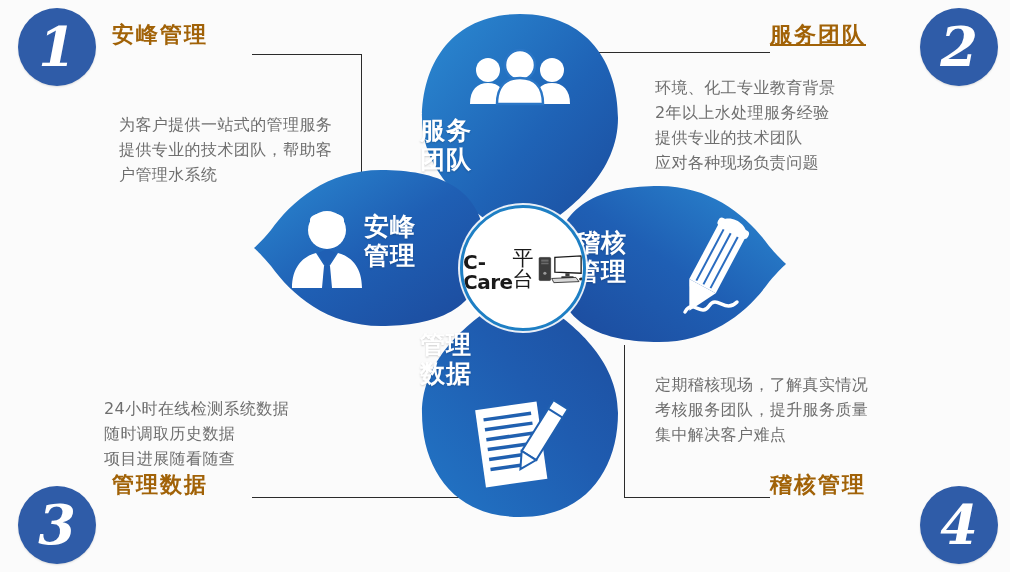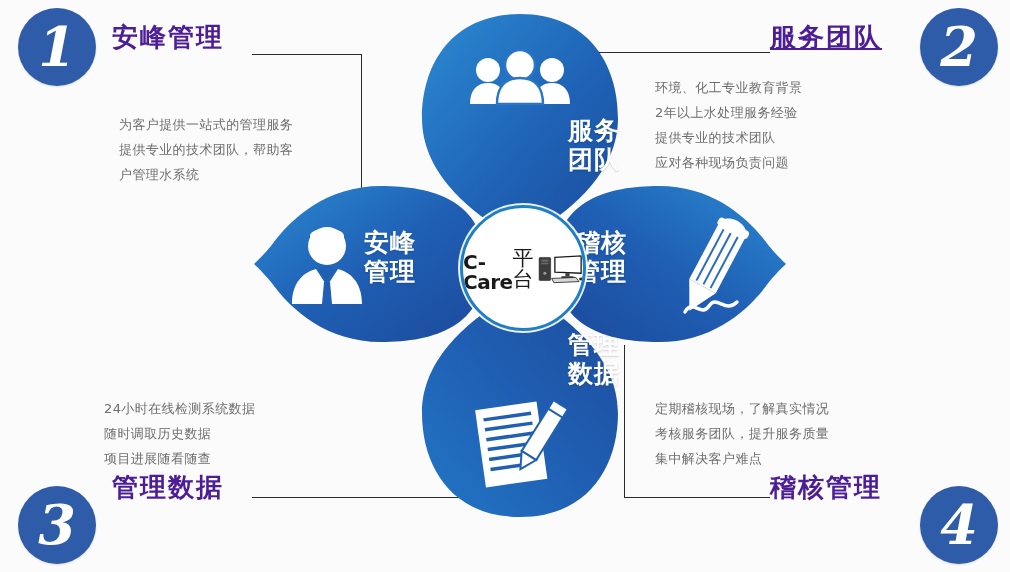--- a/index.html
+++ b/index.html
@@ -20,55 +20,55 @@
     font-size:54px;font-style:italic;font-weight:bold;line-height:1;
     box-shadow:0 1px 2px rgba(0,0,0,.12);
   }
   .badge-1{left:18px;top:8px;}
   .badge-2{left:920px;top:8px;}
   .badge-3{left:18px;top:486px;}
   .badge-4{left:920px;top:486px;}
 
   
   .qtitle{
-    position:absolute;color:#4c1d95;font-weight:bold;
-    font-size:26px;letter-spacing:2px;white-space:nowrap;
+    position:absolute;color:#a16207;font-weight:bold;
+    font-size:22px;letter-spacing:2px;white-space:nowrap;
     font-family:"DejaVu Sans","Liberation Sans",sans-serif;
   }
   .t1{left:112px;top:20px;}
   .t2{left:770px;top:20px;text-decoration:underline;}
   .t3{left:112px;top:470px;}
   .t4{left:770px;top:470px;}
 
   
   .qbody{
-    position:absolute;color:#6e6e6e;font-size:13px;line-height:25px;
+    position:absolute;color:#6e6e6e;font-size:16px;line-height:25px;
     white-space:nowrap;
   }
   .b1{left:72px;top:112px;margin-left:47px;}
   .b2{left:655px;top:75px;}
   .b3{left:104px;top:396px;}
-  .b4{left:655px;top:396px;font-family:Liberation Serif, serif;}
+  .b4{left:655px;top:372px;font-family:Liberation Serif, serif;}
   .qbody div{letter-spacing:.4px;}
 
   
   .ln{position:absolute;background:#2b2b2b;}
   .ln-h{height:1px;}
   .ln-v{width:1px;}
 
   
   .flower{position:absolute;left:248px;top:8px;width:540px;height:512px;}
 
   .petal{position:absolute;overflow:visible;}
   .petal svg{display:block;overflow:visible;}
 
   .plabel{
     position:absolute;color:#ffffff;font-weight:bold;
     font-size:25px;line-height:29px;letter-spacing:1px;
-    text-align:right;white-space:nowrap;
+    text-align:left;white-space:nowrap;
     text-shadow:0 1px 2px rgba(0,0,0,.18);
   }
 
   
   .hub{
     position:absolute;left:212px;top:197px;width:120px;height:120px;
     border-radius:50%;background:#ffffff;
     border:3px solid #1e7fc4;
     box-shadow:0 0 0 2px rgba(255,255,255,.9);
     display:flex;flex-direction:row;align-items:center;
@@ -159,21 +159,21 @@
           <rect x="15" y="67" width="34" height="3.5" fill="#2060b0"></rect>
         </g>
         <g transform="rotate(32 66 44)">
           <rect x="58" y="6" width="17" height="56" fill="#fff" stroke="#2060b0" stroke-width="2"></rect>
           <rect x="58" y="2" width="17" height="10" fill="#fff" stroke="#2060b0" stroke-width="2"></rect>
           <path d="M58 62 L66.5 78 L75 62 Z" fill="#fff" stroke="#2060b0" stroke-width="2"></path>
         </g>
       </svg>
     </div>
 
-    <div class="petal" style="left:4px;top:176px;width:235px;height:160px;">
+    <div class="petal" style="left:4px;top:160px;width:235px;height:160px;">
       <svg width="235" height="160" viewBox="0 0 235 160">
         <defs>
           <linearGradient id="gLeft" x1="0" y1="0" x2="1" y2="1">
             <stop offset="0%" stop-color="#2b8ad2"></stop>
             <stop offset="50%" stop-color="#1f5fb4"></stop>
             <stop offset="100%" stop-color="#1c4a9c"></stop>
           </linearGradient>
         </defs>
         <path d="M233 80 C233 142 183 158 129 158 C75 158 39 126 19 98
                  C9 86 2 80 2 80 C2 80 9 74 19 62

